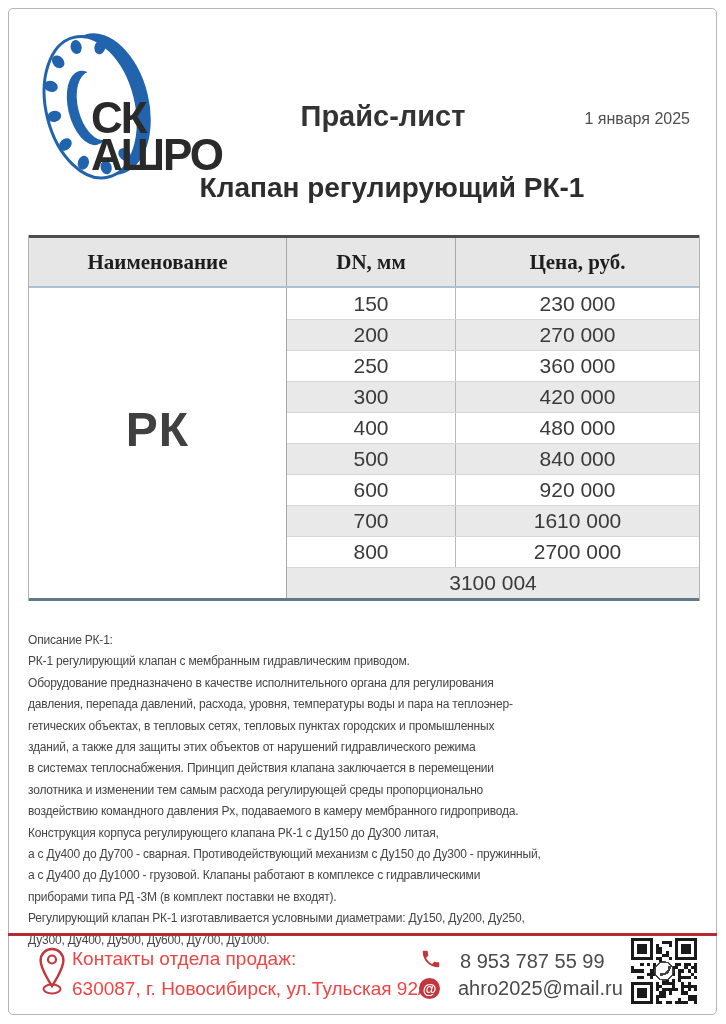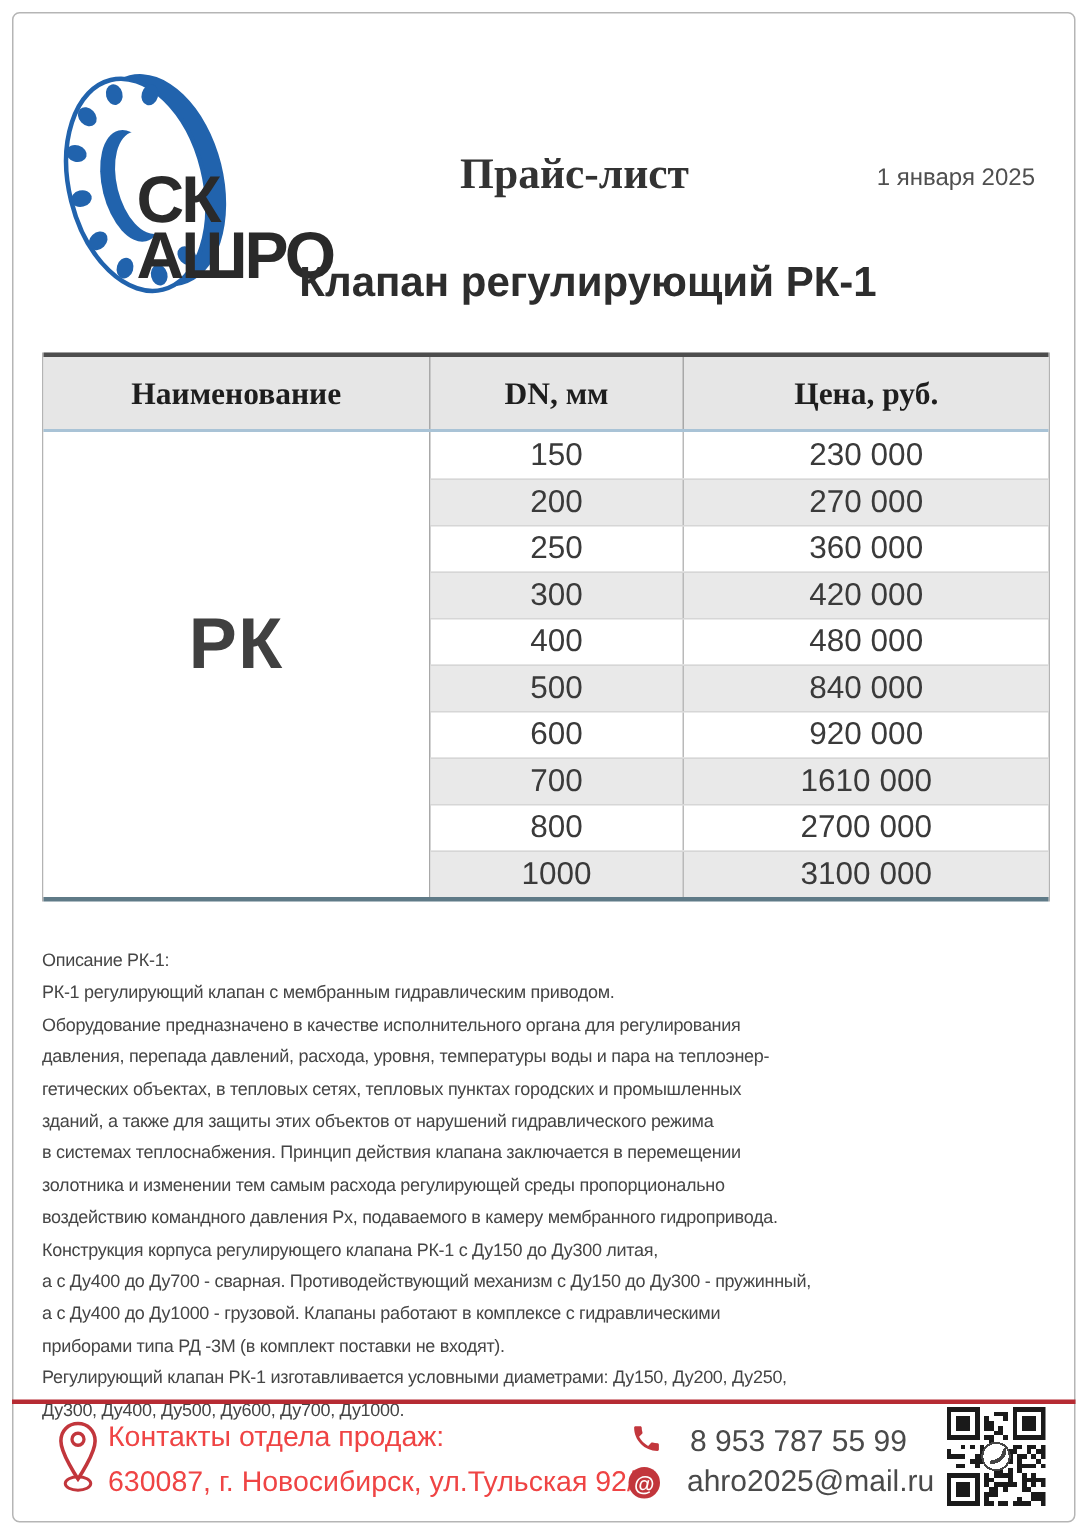--- a/index.html
+++ b/index.html
@@ -2,28 +2,28 @@
 <html><head>
 <meta charset="utf-8">
 <style>
   html,body{margin:0;padding:0;background:#ffffff;}
   .page{position:relative;width:726px;height:1024px;background:#ffffff;overflow:hidden;
         font-family:"Liberation Sans",sans-serif;}
   .frame{position:absolute;left:8px;top:8px;right:9px;bottom:9px;border:1px solid #b5b5b5;
          border-radius:5px;}
 
   
-  .logo{position:absolute;left:34px;top:38px;width:220px;height:165px;}
+  .logo{position:absolute;left:34px;top:22px;width:220px;height:165px;}
   .logo svg{position:absolute;left:0;top:2px;}
   .logo-text{position:absolute;left:57px;color:#2a2a2a;font-weight:bold;line-height:1;
              letter-spacing:-2px;font-size:44px;}
   .logo-line1{top:74px;}
   .logo-line2{top:111px;}
   .doc-type{position:absolute;left:40px;width:686px;top:100px;text-align:center;
-            font-size:29px;font-weight:bold;color:#333333;font-family:Liberation Serif, serif;}
+            font-size:29px;font-weight:bold;color:#333333;}
   .doc-date{position:absolute;right:36px;top:110px;font-size:16px;color:#4f4f4f;}
   .page-title{position:absolute;left:0;width:726px;top:172px;text-align:center;
               font-size:28px;font-weight:bold;color:#2d2d2d;margin-left:29px;}
 
   
   .tbl{position:absolute;left:28px;top:235px;width:672px;
        border-left:1px solid #b3b3b3;border-right:1px solid #b3b3b3;box-sizing:border-box;}
   .thead{display:flex;height:53px;background:#e6e6e6;border-top:3px solid #4d4d4d;
          border-bottom:2px solid #a9c3d6;box-sizing:border-box;}
   .th{display:flex;align-items:center;justify-content:center;font-weight:bold;
@@ -135,22 +135,21 @@
           </div>
           <div class="trow alt">
             <div class="cell dn">700</div>
             <div class="cell price">1610 000</div>
           </div>
           <div class="trow">
             <div class="cell dn">800</div>
             <div class="cell price">2700 000</div>
           </div>
           <div class="trow alt">
-            <div class="cell dn">1000</div>
-            <div class="cell price">3100 000</div>
+            <div class="cell price">3100 004</div>
           </div>
         </div>
     </div>
   </div>
 
   <div class="desc">
       <div>Описание  РК-1:</div>
       <div>РК-1 регулирующий клапан с мембранным гидравлическим приводом.</div>
       <div>Оборудование предназначено в качестве исполнительного органа для регулирования</div>
       <div>давления, перепада давлений, расхода, уровня, температуры воды и пара на теплоэнер-</div>

